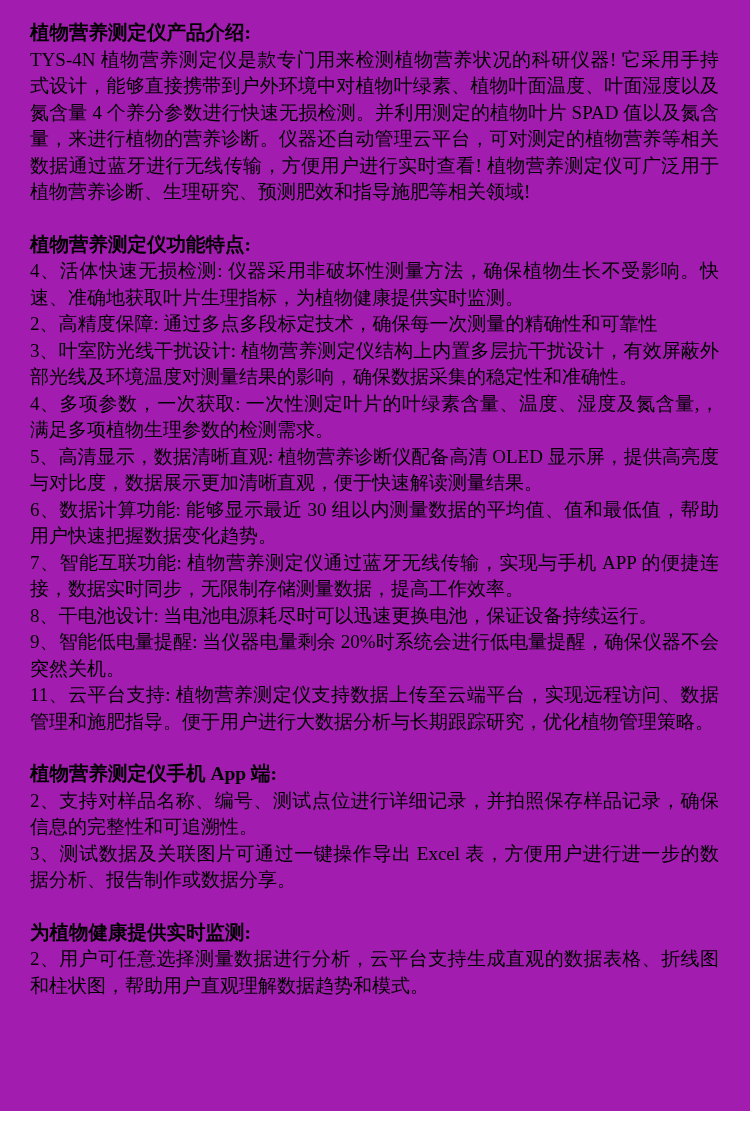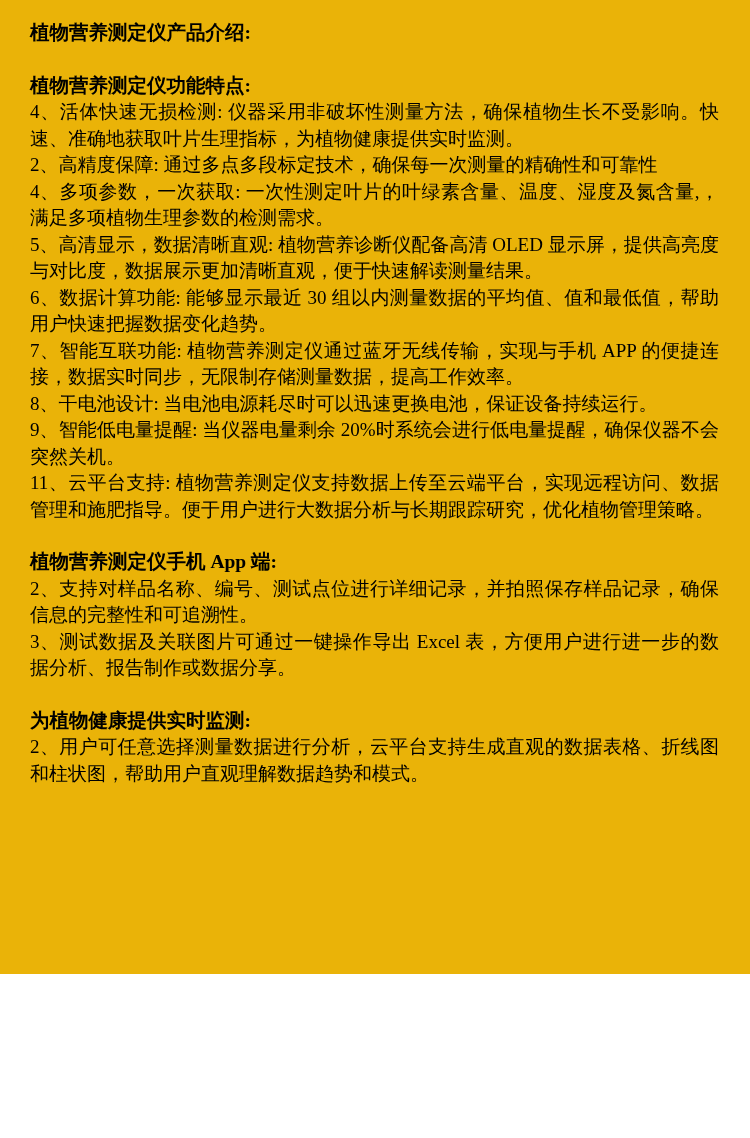--- a/index.html
+++ b/index.html
@@ -3,22 +3,22 @@
 <meta charset="utf-8">
 <style>
   html, body {
     margin: 0;
     padding: 0;
     background: #ffffff;
   }
   .page {
     position: relative;
     width: 750px;
-    height: 974px;
-    background: #eab308;
+    height: 1111px;
+    background: #a21caf;
     overflow: hidden;
     font-family: "Liberation Serif", "DejaVu Serif", serif;
     color: #000000;
   }
   .content {
     position: absolute;
     top: 20px;
     left: 30px;
     right: 31px;
   }
@@ -49,24 +49,26 @@
   .crop-br-h { left: 710px; top: 1125px; width: 40px; height: 1px; }
   .crop-br-v { left: 710px; top: 1125px; width: 1px;  height: 13px; }
 </style>
 </head>
 <body>
 
 <div class="page">
   <div class="content">
 
     <div class="doc-heading">植物营养测定仪产品介绍:</div>
+    <p class="doc-para">TYS-4N 植物营养测定仪是款专门用来检测植物营养状况的科研仪器! 它采用手持式设计，能够直接携带到户外环境中对植物叶绿素、植物叶面温度、叶面湿度以及氮含量 4 个养分参数进行快速无损检测。并利用测定的植物叶片 SPAD 值以及氮含量，来进行植物的营养诊断。仪器还自动管理云平台，可对测定的植物营养等相关数据通过蓝牙进行无线传输，方便用户进行实时查看! 植物营养测定仪可广泛用于植物营养诊断、生理研究、预测肥效和指导施肥等相关领域!</p>
 
     <div class="doc-heading gap-above">植物营养测定仪功能特点:</div>
     <p class="doc-para">4、活体快速无损检测: 仪器采用非破坏性测量方法，确保植物生长不受影响。快速、准确地获取叶片生理指标，为植物健康提供实时监测。</p>
     <p class="doc-para">2、高精度保障: 通过多点多段标定技术，确保每一次测量的精确性和可靠性</p>
+    <p class="doc-para">3、叶室防光线干扰设计: 植物营养测定仪结构上内置多层抗干扰设计，有效屏蔽外部光线及环境温度对测量结果的影响，确保数据采集的稳定性和准确性。</p>
     <p class="doc-para">4、多项参数，一次获取: 一次性测定叶片的叶绿素含量、温度、湿度及氮含量,，满足多项植物生理参数的检测需求。</p>
     <p class="doc-para">5、高清显示，数据清晰直观: 植物营养诊断仪配备高清 OLED 显示屏，提供高亮度与对比度，数据展示更加清晰直观，便于快速解读测量结果。</p>
     <p class="doc-para">6、数据计算功能: 能够显示最近 30 组以内测量数据的平均值、值和最低值，帮助用户快速把握数据变化趋势。</p>
     <p class="doc-para">7、智能互联功能: 植物营养测定仪通过蓝牙无线传输，实现与手机 APP 的便捷连接，数据实时同步，无限制存储测量数据，提高工作效率。</p>
     <p class="doc-para">8、干电池设计: 当电池电源耗尽时可以迅速更换电池，保证设备持续运行。</p>
     <p class="doc-para">9、智能低电量提醒: 当仪器电量剩余 20%时系统会进行低电量提醒，确保仪器不会突然关机。</p>
     <p class="doc-para">11、云平台支持: 植物营养测定仪支持数据上传至云端平台，实现远程访问、数据管理和施肥指导。便于用户进行大数据分析与长期跟踪研究，优化植物管理策略。</p>
 
     <div class="doc-heading gap-above">植物营养测定仪手机 App 端:</div>
     <p class="doc-para">2、支持对样品名称、编号、测试点位进行详细记录，并拍照保存样品记录，确保信息的完整性和可追溯性。</p>

